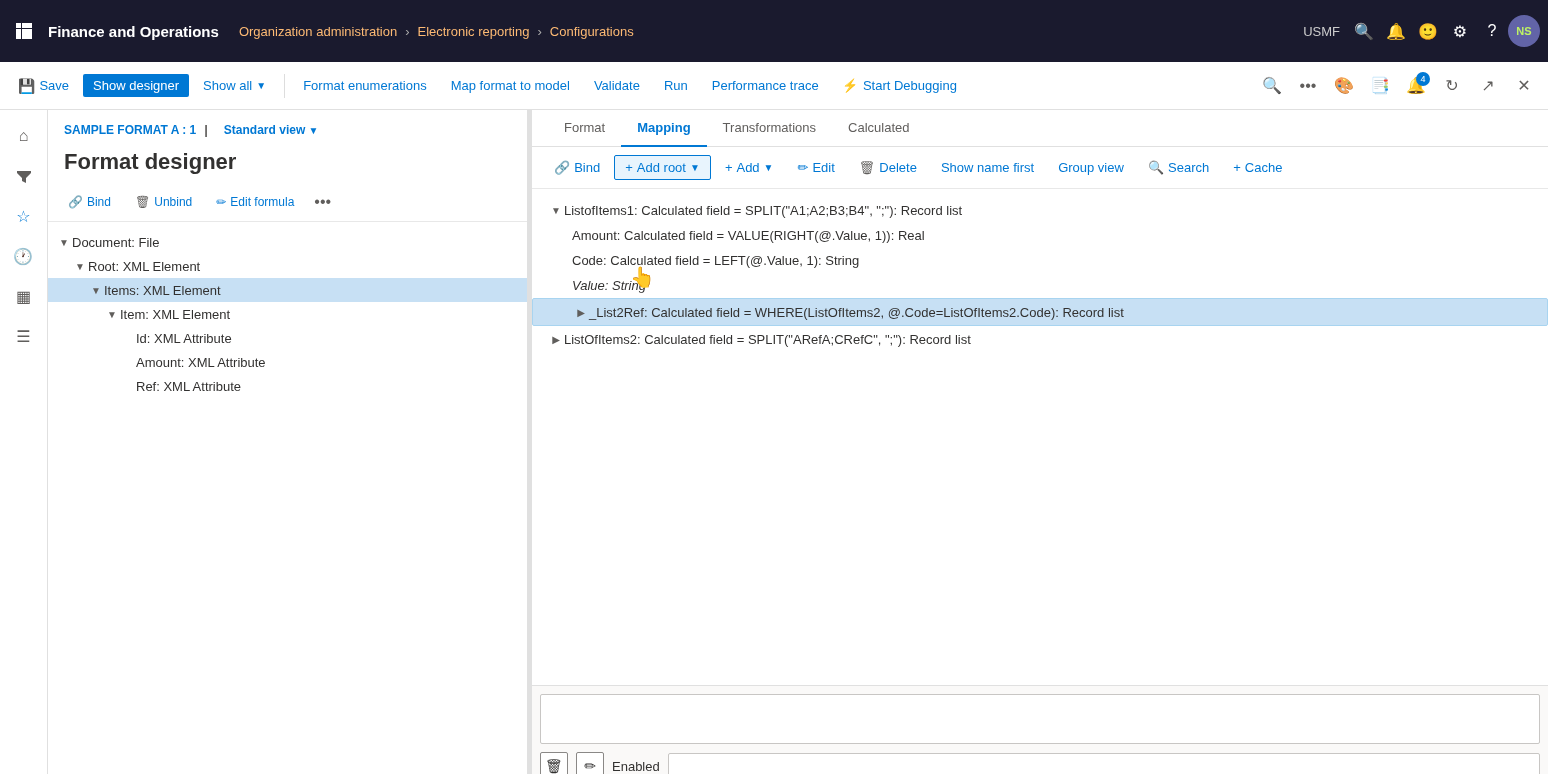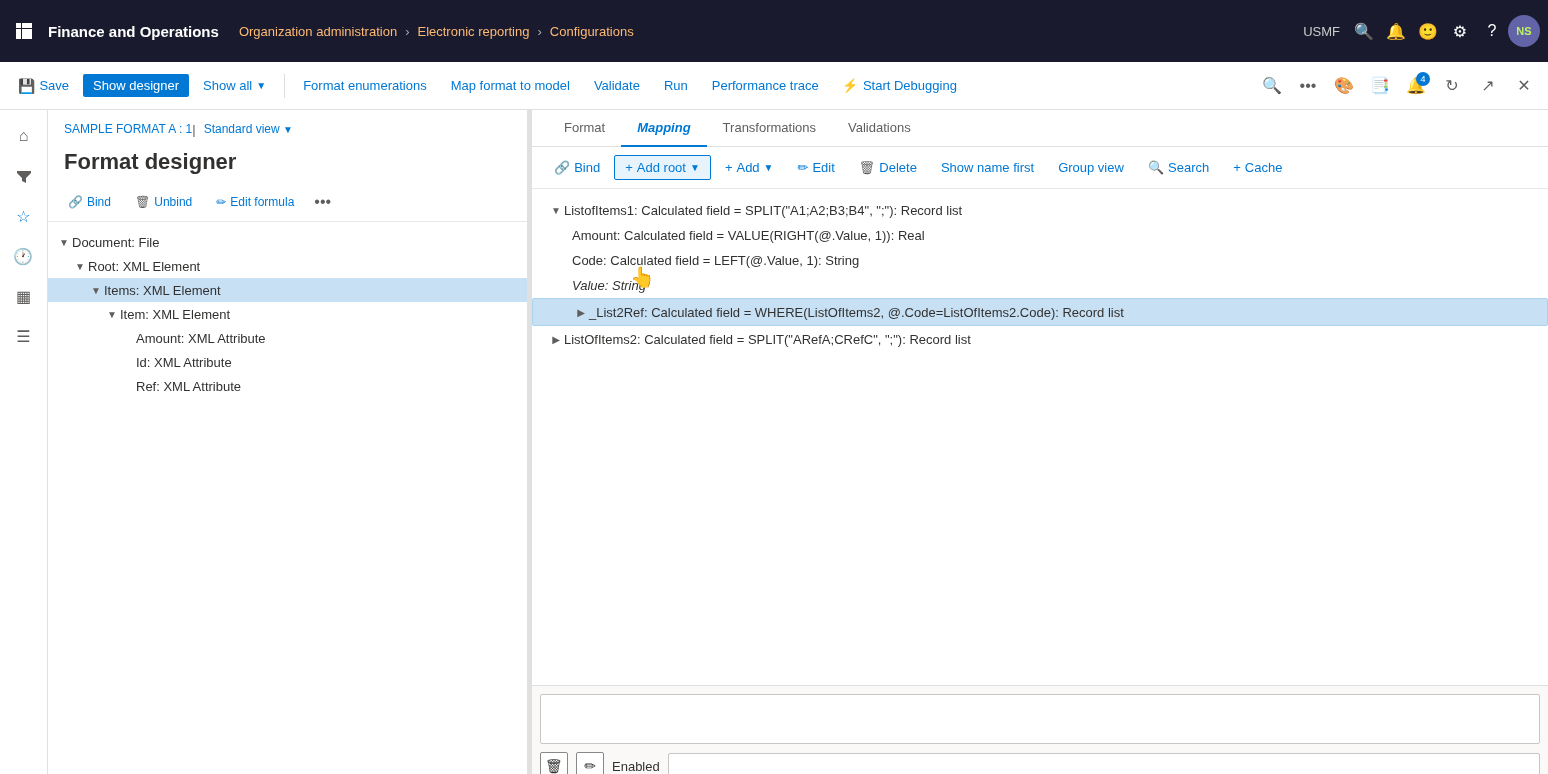--- a/index.html
+++ b/index.html
@@ -128,21 +128,21 @@
       padding: 0 16px;
     }
     .tab {
       padding: 10px 16px;
       cursor: pointer;
       font-size: 13px;
       color: #605e5c;
       border-bottom: 2px solid transparent;
       margin-bottom: -1px;
     }
-    .tab.active { color: #0078d4; border-bottom-color: #0078d4; font-weight: 600; font-style: italic; }
+    .tab.active { color: #0078d4; border-bottom-color: #0078d4; font-weight: 600; }
 
     
     .mapping-toolbar {
       display: flex;
       align-items: center;
       padding: 8px 12px;
       border-bottom: 1px solid #e8e8e8;
       gap: 4px;
       flex-wrap: wrap;
     }
@@ -300,21 +300,21 @@
     <div class="nav-icon">🕐</div>
     <div class="nav-icon">▦</div>
     <div class="nav-icon">☰</div>
   </div>
 
   <div class="content-area">
 
     <div class="left-panel">
 
       <div class="page-header">
-        <div style="display:flex;align-items:flex-start;margin-bottom:4px;">
+        <div style="display:flex;align-items:flex-end;gap:8px;margin-bottom:4px;font-weight:bold;">
           <span class="sample-label">SAMPLE FORMAT A : 1</span>
           <span style="color:#605e5c;">|</span>
           <span class="standard-view">
             <span>Standard view</span>
             <span style="font-size:10px;">▼</span>
           </span>
         </div>
         <div class="page-title">Format designer</div>
       </div>
 
@@ -351,26 +351,26 @@
           <span>Items: XML Element</span>
         </div>
 
         <div class="tree-item" style="padding-left:56px;">
           <span class="tree-toggle">▼</span>
           <span>Item: XML Element</span>
         </div>
 
         <div class="tree-item" style="padding-left:72px;">
           <span class="tree-toggle" style="visibility:hidden;">▶</span>
-          <span>Amount: XML Attribute</span>
+          <span>Id: XML Attribute</span>
         </div>
 
         <div class="tree-item" style="padding-left:72px;">
           <span class="tree-toggle" style="visibility:hidden;">▶</span>
-          <span>Id: XML Attribute</span>
+          <span>Amount: XML Attribute</span>
         </div>
 
         <div class="tree-item" style="padding-left:72px;">
           <span class="tree-toggle" style="visibility:hidden;">▶</span>
           <span>Ref: XML Attribute</span>
         </div>
       </div>
     </div>
 
     <div class="resize-handle"></div>
@@ -381,21 +381,21 @@
         <div class="tab">
           <span>Format</span>
         </div>
         <div class="tab active">
           <span>Mapping</span>
         </div>
         <div class="tab">
           <span>Transformations</span>
         </div>
         <div class="tab">
-          <span>Validations</span>
+          <span>Calculated</span>
         </div>
       </div>
 
       <div class="mapping-toolbar">
         <button class="map-btn">
           <span style="color:#0078d4;">🔗</span>
           <span class="map-btn-text">Bind</span>
         </button>
         <button class="map-btn highlighted" style="position:relative;">
           <span style="color:#0078d4;">+</span>

